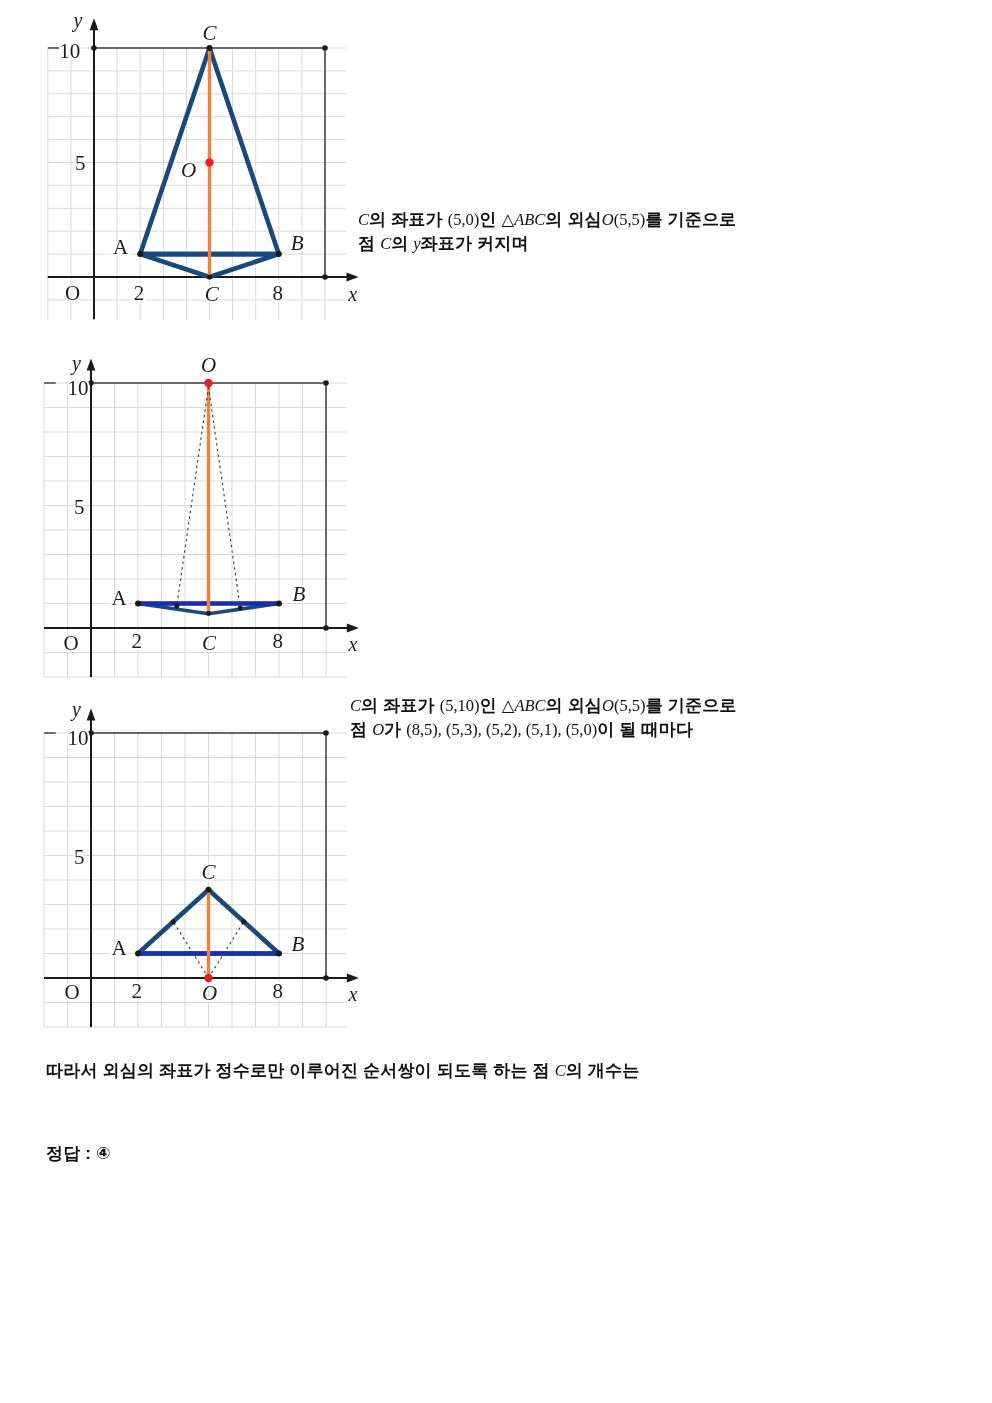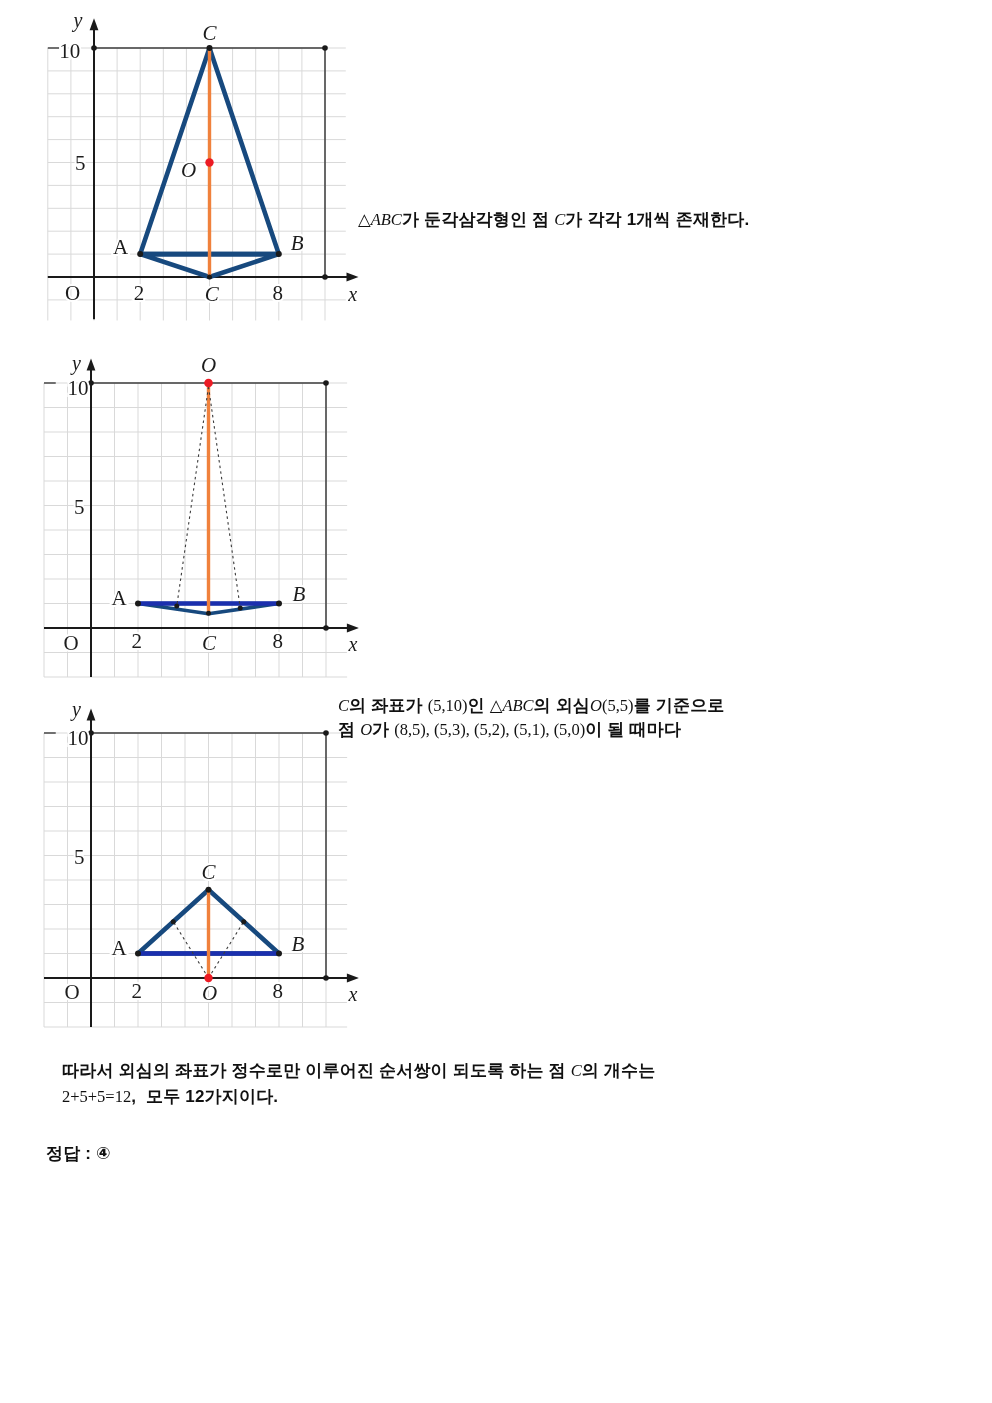--- a/index.html
+++ b/index.html
@@ -5,22 +5,22 @@
   html,body{margin:0;padding:0;background:#ffffff;}
   body{width:992px;height:1403px;position:relative;font-family:"Liberation Sans","DejaVu Sans",sans-serif;overflow:hidden;}
   .fig{position:absolute;display:block;}
   #fig1{left:30px;top:6px;}
   #fig2{left:30px;top:340px;}
   #fig3{left:30px;top:698px;}
   .tb{position:absolute;color:#101010;}
   .tb .line{display:block;line-height:23.5px;height:23.5px;white-space:pre;}
   .tb.lh26 .line{line-height:26px;height:26px;}
   #note1{left:358px;top:208px;}
-  #note2{left:338px;top:694px;}
-  #conclusion{left:46px;top:1058px;margin-left:16px;}
+  #note2{left:350px;top:694px;}
+  #conclusion{left:46px;top:1058px;}
   #answer{left:46px;top:1142px;}
   span.k{font-family:"Liberation Sans","DejaVu Sans",sans-serif;font-weight:700;font-size:17px;letter-spacing:.2px;}
   span.r{font-family:"Liberation Serif","DejaVu Serif",serif;font-weight:400;font-size:16.5px;}
   span.m{font-family:"Liberation Serif","DejaVu Serif",serif;font-style:italic;font-weight:400;font-size:16.5px;}
   text.svg-sr{font-family:"Liberation Serif","DejaVu Serif",serif;font-style:normal;paint-order:stroke;stroke:#ffffff;stroke-width:4px;}
   text.svg-mi{font-family:"Liberation Serif","DejaVu Serif",serif;font-style:italic;paint-order:stroke;stroke:#ffffff;stroke-width:4px;}
 </style>
 </head>
 <body>
 
@@ -197,26 +197,26 @@
       <text x="89.2" y="256.725" text-anchor="middle" font-size="21" fill="#1C1C1C" class="svg-sr">A</text>
       <text x="267.8" y="253.05" text-anchor="middle" font-size="21" fill="#1C1C1C" class="svg-mi">B</text>
       <text x="42.2" y="300.825" text-anchor="middle" font-size="21" fill="#1C1C1C" class="svg-sr">O</text>
       <text x="106.82499999999999" y="300.09" text-anchor="middle" font-size="21" fill="#1C1C1C" class="svg-sr">2</text>
       <text x="179.675" y="302.05" text-anchor="middle" font-size="21" fill="#1C1C1C" class="svg-mi">O</text>
       <text x="247.82500000000002" y="300.09" text-anchor="middle" font-size="21" fill="#1C1C1C" class="svg-sr">8</text>
       <text x="323.02500000000003" y="303.275" text-anchor="middle" font-size="20" fill="#1C1C1C" class="svg-mi">x</text>
     </svg>
 
   <div class="tb" id="note1">
-      <div class="line"><span class="r">△</span><span class="m">ABC</span><span class="k">가 둔각삼각형인 점 </span><span class="m">C</span><span class="k">가 각각 1개씩 존재한다.</span></div>
+      <div class="line"><span class="m">C</span><span class="k">의 좌표가 </span><span class="r">(5,0)</span><span class="k">인 </span><span class="r">△</span><span class="m">ABC</span><span class="k">의 외심</span><span class="m">O</span><span class="r">(5,5)</span><span class="k">를 기준으로</span></div>
+      <div class="line"><span class="k">점 </span><span class="m">C</span><span class="k">의 </span><span class="m">y</span><span class="k">좌표가 커지며</span></div>
     </div>
   <div class="tb" id="note2">
       <div class="line"><span class="m">C</span><span class="k">의 좌표가 </span><span class="r">(5,10)</span><span class="k">인 </span><span class="r">△</span><span class="m">ABC</span><span class="k">의 외심</span><span class="m">O</span><span class="r">(5,5)</span><span class="k">를 기준으로</span></div>
       <div class="line"><span class="k">점 </span><span class="m">O</span><span class="k">가 </span><span class="r">(8,5), (5,3), (5,2), (5,1), (5,0)</span><span class="k">이 될 때마다</span></div>
     </div>
   <div class="tb lh26" id="conclusion">
       <div class="line"><span class="k">따라서 외심의 좌표가 정수로만 이루어진 순서쌍이 되도록 하는 점 </span><span class="m">C</span><span class="k">의 개수는</span></div>
-      <div class="line"><span class="r">2+5+5=12</span><span class="k">,  모두 12가지이다.</span></div>
     </div>
   <div class="tb" id="answer">
       <div class="line"><span class="k">정답 : ④</span></div>
     </div>
 </div>
 
 </body></html>

